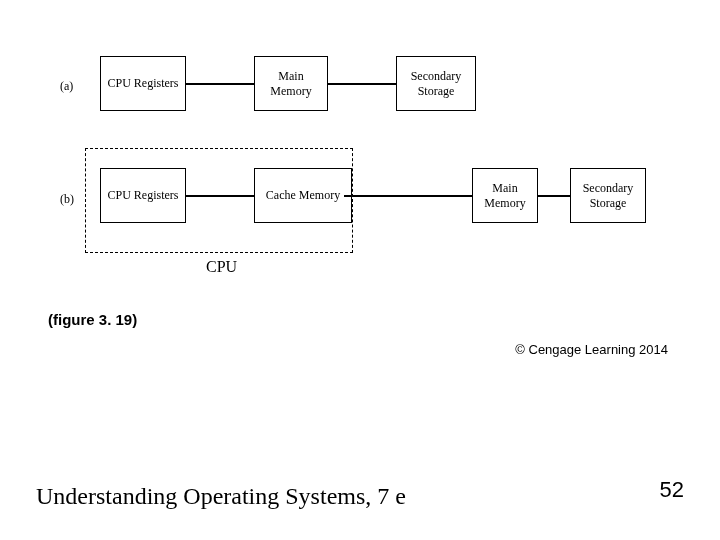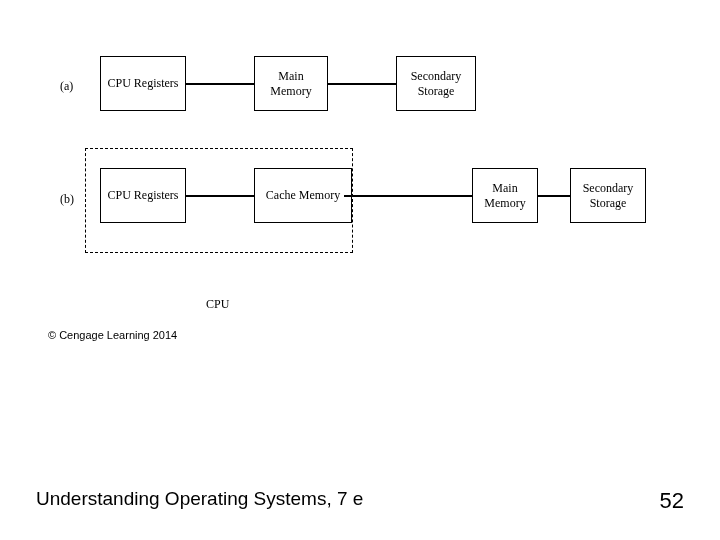--- a/index.html
+++ b/index.html
@@ -41,49 +41,50 @@
     height: 0;
     border-top: 2px solid #000;
   }
   .dashed-group {
     position: absolute;
     border: 1.5px dashed #000;
     background: transparent;
   }
   .cpu-label {
     position: absolute;
-    font-size: 12px;
+    font-size: 16px;
     font-family: "Comic Sans MS", "Segoe Script", Georgia, serif;
-    margin-top: 39px;
   }
   .caption-block {
     position: absolute;
     left: 48px;
     top: 310px;
     width: 620px;
     font-size: 15px;
     line-height: 1.35;
   }
   .caption-block .fig-title {
     font-weight: bold;
   }
   .copyright {
-    font-size: 11px;
-    margin-top: 18px;
+    font-size: 13px;
+    margin-top: 11px;
+    text-align: right;
   }
   .footer-left {
     position: absolute;
     left: 36px;
     bottom: 30px;
-    font-size: 19px;
+    font-size: 24px;
+    font-family: Liberation Serif, serif;
   }
   .footer-right {
     position: absolute;
     right: 36px;
-    bottom: 26px;
+    bottom: 37px;
     font-size: 22px;
   }
 </style>
 </head>
 <body>
 
 <div class="diagram-area">
 
   <div class="row-label" style="left:60px; top:79px;">(a)</div>
 
@@ -113,17 +114,18 @@
 
   <div class="connector" style="left:538px; top:195px; width:32px;"></div>
 
   <div class="box" style="left:570px; top:168px; width:76px; height:55px;">Secondary<br>Storage</div>
 
   <div class="cpu-label" style="left:206px; top:258px;">CPU</div>
 
 </div>
 
 <div class="caption-block">
+  <div class="fig-title">(figure 3. 19)</div>
   <div class="copyright">© Cengage Learning 2014</div>
 </div>
 
 <div class="footer-left">Understanding Operating Systems, 7 e</div>
 <div class="footer-right">52</div>
 
 </body></html>

